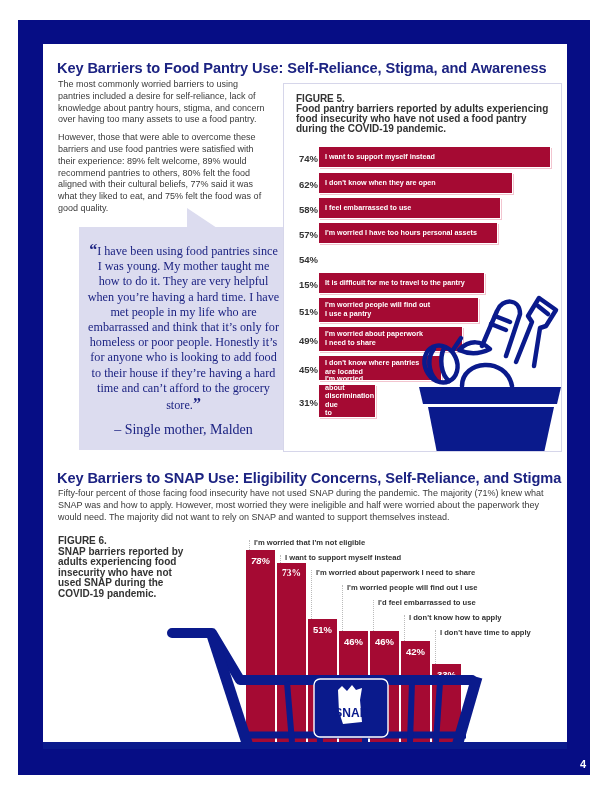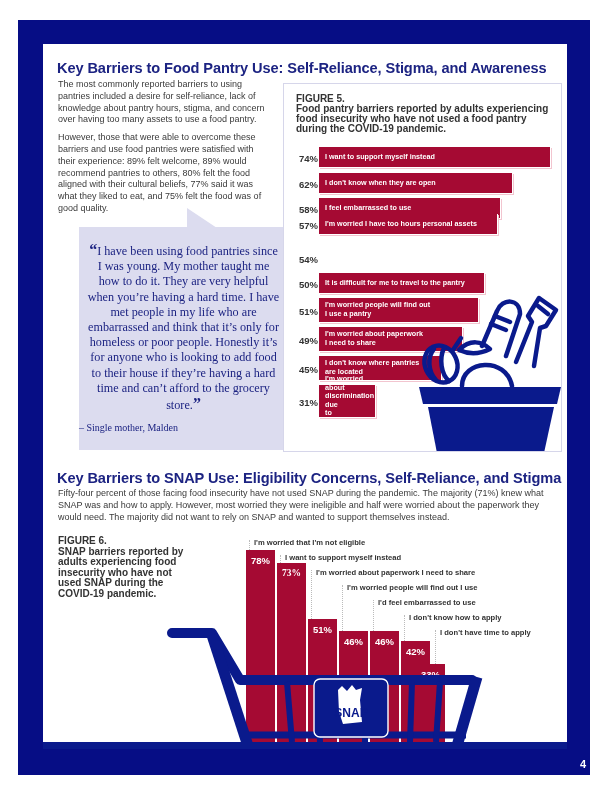--- a/index.html
+++ b/index.html
@@ -12,21 +12,21 @@
 
   h1.sec-title { position: absolute; font-family: "Liberation Sans", sans-serif; font-weight: bold; color: #1c2382; font-size: 14.6px; letter-spacing: -0.1px; white-space: nowrap; }
   .body-text { position: absolute; font-size: 9px; line-height: 11.8px; color: #3a3a3a; }
   .body-text p { margin-bottom: 6px; }
 
   
   .quote { position: absolute; left: 59px; top: 227px; width: 209px; height: 223px; background: #dcdcef; margin-left: 20px; }
   .quote-tail { position: absolute; left: 187px; top: 208px; width: 0; height: 0; border-left: 0 solid transparent; border-right: 30px solid transparent; border-bottom: 20px solid #dcdcef; }
   .quote-text { position: absolute; left: 8px; right: 8px; top: 15px; font-family: "Liberation Serif", serif; color: #1c2382; font-size: 12.2px; line-height: 15.2px; text-align: center; }
   .quote-text .qm { font-weight: bold; font-size: 16px; }
-  .quote-attr { position: absolute; left: 0; right: 0; top: 195px; font-family: "Liberation Serif", serif; color: #1c2382; font-size: 10px; }
+  .quote-attr { position: absolute; left: 0; right: 0; top: 195px; text-align: center; font-family: "Liberation Serif", serif; color: #1c2382; font-size: 14px; }
 
   
   .fig5 { position: absolute; left: 283px; top: 83px; width: 279px; height: 369px; border: 1px solid #d6d6ea; background: #fff; overflow: hidden; }
   .fig-cap { position: absolute; font-size: 10px; line-height: 10px; font-weight: bold; color: #333; }
   .fig-cap .fig-num { display: block; }
   .f5-row { position: absolute; left: 0; height: 20px; }
   .f5-pct { position: absolute; left: 6px; width: 28px; text-align: right; font-weight: bold; font-size: 9.5px; color: #333; top: 50%; transform: translateY(-50%); }
   .f5-bar { position: absolute; left: 35px; top: 0; bottom: 0; background: #a50a33; border-right: 1px solid #fff; border-bottom: 1px solid #fff; box-shadow: 1px 1px 0 #f2c5cf; }
   .f5-label { position: absolute; left: 6px; top: 50%; transform: translateY(-50%); color: #fff; font-weight: bold; font-size: 7.2px; line-height: 8.6px; white-space: pre-line; }
 
@@ -41,21 +41,21 @@
 </head>
 <body>
 
 <div class="frame"></div>
 <div class="inner"></div>
 <div class="page-num">4</div>
 
 <h1 class="sec-title" style="left:57px; top:60px;">Key Barriers to Food Pantry Use: Self-Reliance, Stigma, and Awareness</h1>
 
 <div class="body-text" style="left:58px; top:79px; width:212px;">
-  <p>The most commonly reported barriers to using pantries included a desire for self-reliance, lack of knowledge about pantry hours, stigma, and concern over having too many assets to use a food pantry.</p>
+  <p>The most commonly worried barriers to using pantries included a desire for self-reliance, lack of knowledge about pantry hours, stigma, and concern over having too many assets to use a food pantry.</p>
   <p>However, those that were able to overcome these barriers and use food pantries were satisfied with their experience: 89% felt welcome, 89% would recommend pantries to others, 80% felt the food aligned with their cultural beliefs, 77% said it was what they liked to eat, and 75% felt the food was of good quality.</p>
 </div>
 
 <div class="quote-tail"></div>
 <div class="quote">
   <div class="quote-text"><span class="qm">“</span><span>I have been using food pantries since I was young. My mother taught me how to do it. They are very helpful when you’re having a hard time. I have met people in my life who are embarrassed and think that it’s only for homeless or poor people. Honestly it’s for anyone who is looking to add food to their house if they’re having a hard time and can’t afford to the grocery store.</span><span class="qm">”</span></div>
   <div class="quote-attr">– Single mother, Malden</div>
 </div>
 
 <div class="fig5">
@@ -76,31 +76,31 @@
         <div class="f5-bar" style="width:194px">
           <span class="f5-label">I don't know when they are open</span>
         </div>
       </div>
       <div class="f5-row" style="top: 114px; height: 21px; width: 279px;">
         <span class="f5-pct">58%</span>
         <div class="f5-bar" style="width:182px">
           <span class="f5-label">I feel embarrassed to use</span>
         </div>
       </div>
-      <div class="f5-row" style="top: 130px; height: 21px; width: 279px;">
+      <div class="f5-row" style="top: 139px; height: 21px; width: 279px;">
         <span class="f5-pct">57%</span>
         <div class="f5-bar" style="width:179px">
           <span class="f5-label">I'm worried I have too hours personal assets</span>
         </div>
       </div>
       <div class="f5-row" style="top: 164px; height: 21px; width: 279px;">
         <span class="f5-pct">54%</span>
       </div>
       <div class="f5-row" style="top: 189px; height: 21px; width: 279px;">
-        <span class="f5-pct">50%</span>
+        <span class="f5-pct">15%</span>
         <div class="f5-bar" style="width:166px">
           <span class="f5-label">It is difficult for me to travel to the pantry</span>
         </div>
       </div>
       <div class="f5-row" style="top: 214px; height: 25px; width: 279px;">
         <span class="f5-pct">51%</span>
         <div class="f5-bar" style="width:160px">
           <span class="f5-label">I'm worried people will find out
 I use a pantry</span>
         </div>
@@ -156,21 +156,21 @@
 
 <h1 class="sec-title" style="left:57px; top:470px;">Key Barriers to SNAP Use: Eligibility Concerns, Self-Reliance, and Stigma</h1>
 <div class="body-text" style="left:58px; top:488px; width:505px;">Fifty-four percent of those facing food insecurity have not used SNAP during the pandemic. The majority (71%) knew what SNAP was and how to apply. However, most worried they were ineligible and half were worried about the paperwork they would need. The majority did not want to rely on SNAP and wanted to support themselves instead.</div>
 
 <div class="fig-cap" style="left:58px; top:536px; width:140px; line-height:10.6px;">
   <span class="fig-num">FIGURE 6.</span>
   <span>SNAP barriers reported by adults experiencing food insecurity who have not used SNAP during the COVID-19 pandemic.</span>
 </div>
 
 <div id="f6area">
-    <div class="f6-bar" style="left: 246px; top: 550px; height: 198px; bottom: auto;">
+    <div class="f6-bar" style="left: 246px; top: 550px; height: 198px; bottom: auto; font-style: italic;">
       <span class="f6-pct">78%</span>
     </div>
     <div class="f6-guide" style="left: 249px; top: 540px; height: 10px;"></div>
     <div class="f6-label" style="left: 254px; top: 538px;">I'm worried that I'm not eligible</div>
     <div class="f6-bar" style="left: 277px; top: 563px; height: 185px; bottom: auto; font-family: Liberation Serif, serif;">
       <span class="f6-pct">73%</span>
     </div>
     <div class="f6-guide" style="left: 280px; top: 555px; height: 8px;"></div>
     <div class="f6-label" style="left: 285px; top: 553px;">I want to support myself instead</div>
     <div class="f6-bar" style="left: 308px; top: 619px; height: 129px; bottom: auto;">
@@ -186,21 +186,21 @@
     <div class="f6-bar" style="left: 370px; top: 631px; height: 117px; bottom: auto;">
       <span class="f6-pct">46%</span>
     </div>
     <div class="f6-guide" style="left: 373px; top: 600px; height: 31px;"></div>
     <div class="f6-label" style="left: 378px; top: 598px;">I'd feel embarrassed to use</div>
     <div class="f6-bar" style="left: 401px; top: 641px; height: 107px; bottom: auto;">
       <span class="f6-pct">42%</span>
     </div>
     <div class="f6-guide" style="left: 404px; top: 615px; height: 26px;"></div>
     <div class="f6-label" style="left: 409px; top: 613px;">I don't know how to apply</div>
-    <div class="f6-bar" style="left: 416px; top: 664px; height: 84px; bottom: auto; padding-left: 8px;">
+    <div class="f6-bar" style="left: 432px; top: 664px; height: 84px; bottom: auto; padding-left: 8px;">
       <span class="f6-pct">33%</span>
     </div>
     <div class="f6-guide" style="left: 435px; top: 630px; height: 34px;"></div>
     <div class="f6-label" style="left: 440px; top: 628px;">I don't have time to apply</div>
   </div>
 
 <svg style="left:0; top:0;" width="612" height="792" viewBox="0 0 612 792">
 
   <path d="M 172 633 L 212 633 L 240 680 L 472 680" fill="none" stroke="#0a1a8c" stroke-width="10" stroke-linecap="round" stroke-linejoin="round"></path>
 

